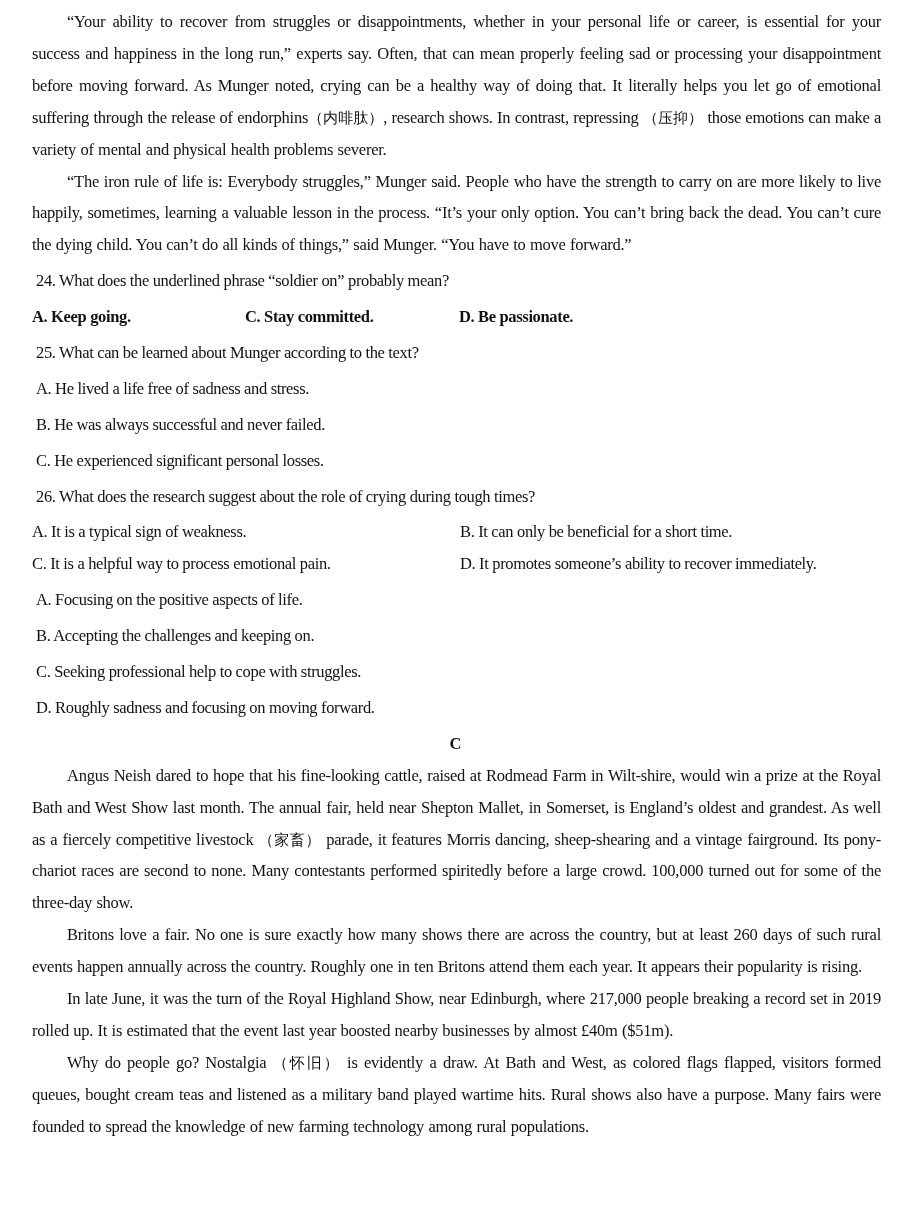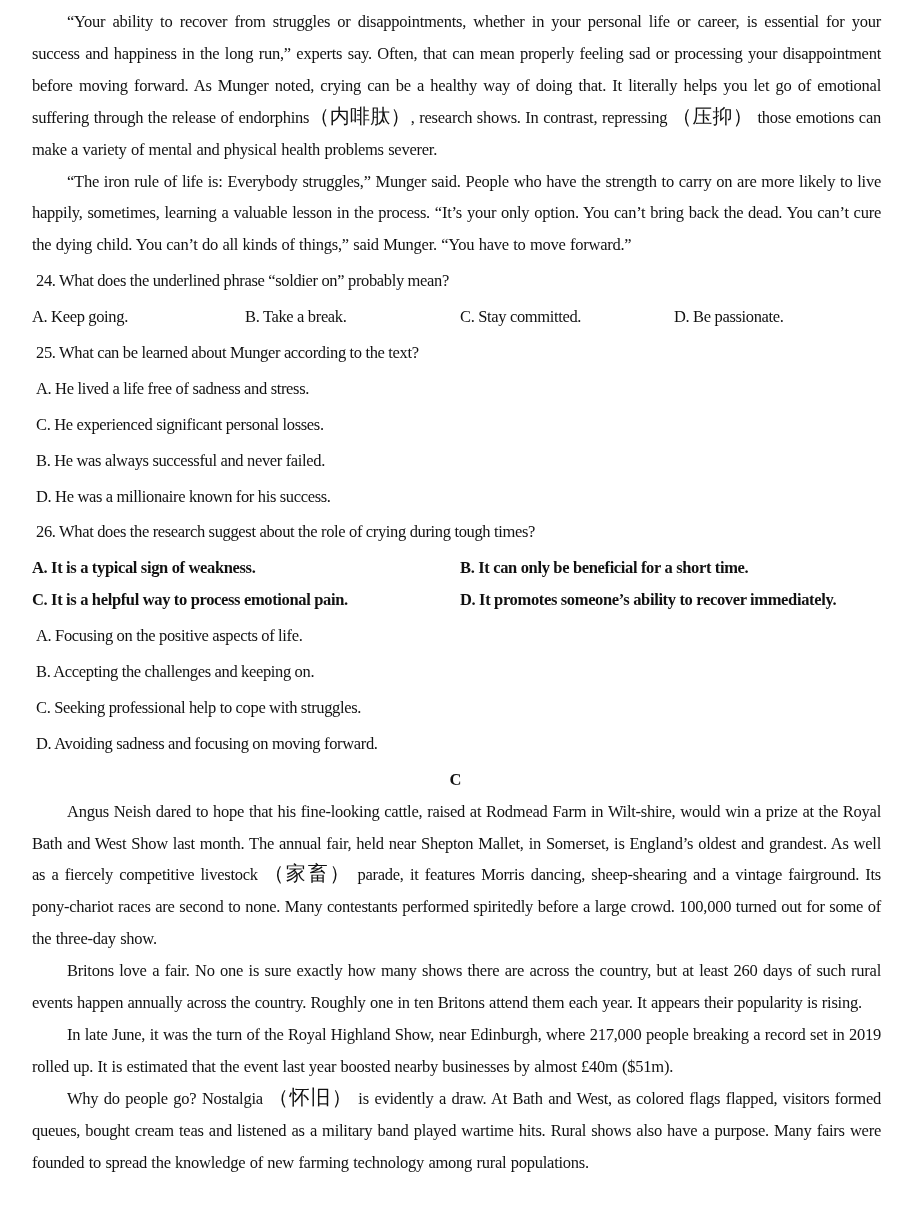--- a/index.html
+++ b/index.html
@@ -38,91 +38,88 @@
       white-space: nowrap;
       letter-spacing: -0.35px;
     }
     .opts4 {
       display: flex;
       height: 31.9px;
       line-height: 31.9px;
       letter-spacing: -0.35px;
       white-space: nowrap;
     }
-    .opts4 span { display: inline-block; }
+    .opts4 span { display: inline-block; font-weight: bold; }
     .opts4 .o1 { width: 213px; }
     .opts4 .o2 { width: 215px; }
     .opts4 .o3 { width: 214px; }
     .opts2 {
       display: flex;
       height: 31.9px;
       line-height: 31.9px;
       letter-spacing: -0.35px;
       white-space: nowrap;
-      font-weight: bold;
     }
     .opts2 .c1 { display: inline-block; width: 428px; }
     .section-title {
       text-align: center;
       font-weight: bold;
       line-height: 31.9px;
       height: 31.9px;
       margin: 0;
       padding-right: 2px;
     }
     .cjk {
-      font-family: Liberation Mono, monospace;
-      font-size: 20px;
+      font-family: Liberation Sans, sans-serif;
+      font-size: 15px;
       letter-spacing: 0;
     }
   </style>
 </head>
 <body>
 
 <div class="page">
 
   <p class="para"><span>“Your ability to recover from struggles or disappointments, whether in your personal life or career, is essential for your success and happiness in the long run,” experts say. Often, that can mean properly feeling sad or processing your disappointment before moving forward. As Munger noted, crying can be a healthy way of doing that. It literally helps you let go of emotional suffering through the release of endorphins</span><span class="cjk">（内啡肽）</span><span>, research shows. In contrast, repressing </span><span class="cjk">（压抑）</span><span>  those emotions can make a variety of mental and physical health problems severer.</span></p>
 
   <p class="para">“The iron rule of life is: Everybody struggles,” Munger said. People who have the strength to carry on are more likely to live happily, sometimes, learning a valuable lesson in the process. “It’s your only option. You can’t bring back the dead. You can’t cure the dying child. You can’t do all kinds of things,” said Munger. “You have to move forward.”</p>
 
   <div>
     <p class="line">24. What does the underlined phrase “soldier on” probably mean?</p>
     <div class="opts4">
       <span class="o1">A. Keep going.</span>
-      <span class="o2">B. Take a break.</span>
       <span class="o3">C. Stay committed.</span>
       <span>D. Be passionate.</span>
     </div>
   </div>
 
   <div>
     <p class="line">25. What can be learned about Munger according to the text?</p>
     <p class="line">A. He lived a life free of sadness and stress.</p>
+    <p class="line">B. He was always successful and never failed.</p>
     <p class="line">C. He experienced significant personal losses.</p>
-    <p class="line">B. He was always successful and never failed.</p>
-    <p class="line">D. He was a millionaire known for his success.</p>
   </div>
 
   <div>
     <p class="line">26. What does the research suggest about the role of crying during tough times?</p>
     <div class="opts2">
       <span class="c1">A. It is a typical sign of weakness.</span>
       <span>B. It can only be beneficial for a short time.</span>
     </div>
     <div class="opts2">
       <span class="c1">C. It is a helpful way to process emotional pain.</span>
       <span>D. It promotes someone’s ability to recover immediately.</span>
     </div>
   </div>
 
   <div>
     <p class="line">A. Focusing on the positive aspects of life.</p>
     <p class="line">B. Accepting the challenges and keeping on.</p>
     <p class="line">C. Seeking professional help to cope with struggles.</p>
-    <p class="line">D. Avoiding sadness and focusing on moving forward.</p>
+    <p class="line">D. Roughly sadness and focusing on moving forward.</p>
   </div>
 
   <p class="section-title">C</p>
 
   <p class="para"><span>Angus Neish dared to hope that his fine-looking cattle, raised at Rodmead Farm in Wilt-shire, would win a prize at the Royal Bath and West Show last month. The annual fair, held near Shepton Mallet, in Somerset, is England’s oldest and grandest. As well as a fiercely competitive livestock </span><span class="cjk">（家畜）</span><span> parade, it features Morris dancing, sheep-shearing and a vintage fairground. Its pony-chariot races are second to none. Many contestants performed spiritedly before a large crowd. 100,000 turned out for some of the three-day show.</span></p>
 
   <p class="para">Britons love a fair. No one is sure exactly how many shows there are across the country, but at least 260 days of such rural events happen annually across the country. Roughly one in ten Britons attend them each year. It appears their popularity is rising.</p>
 
   <p class="para">In late June, it was the turn of the Royal Highland Show, near Edinburgh, where 217,000 people breaking a record set in 2019 rolled up. It is estimated that the event last year boosted nearby businesses by almost £40m ($51m).</p>
 

